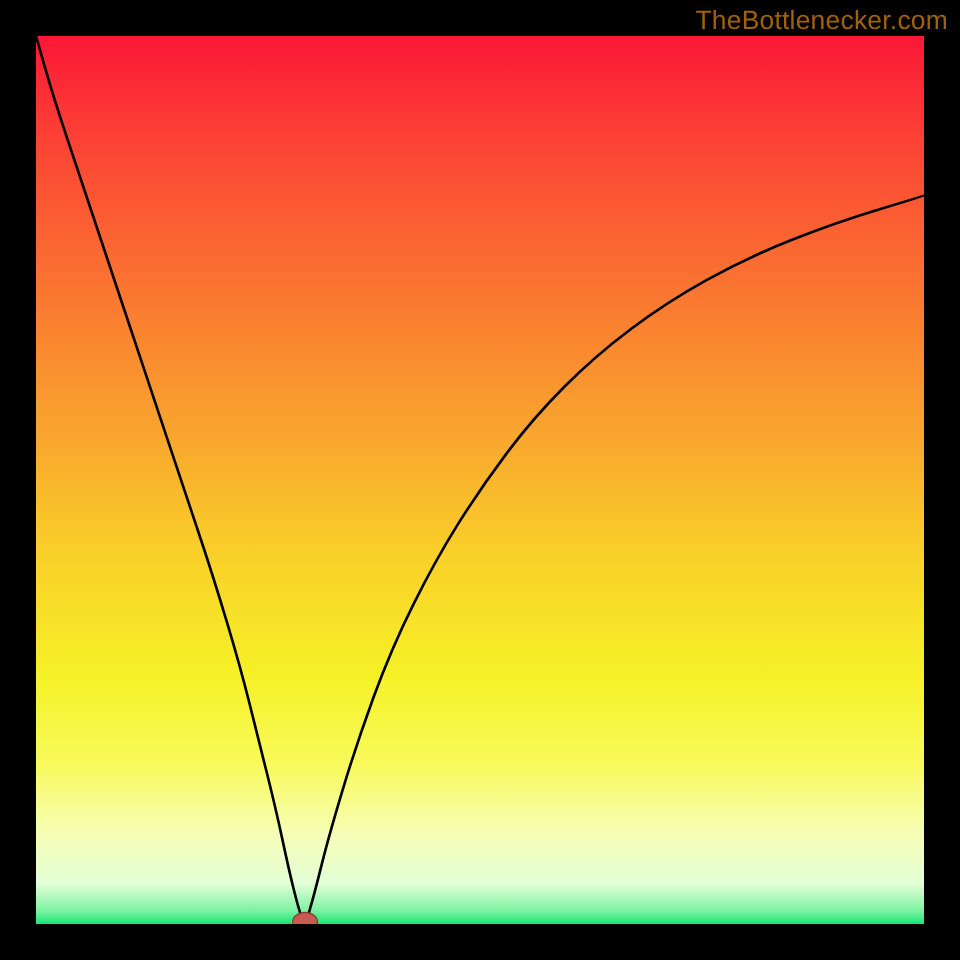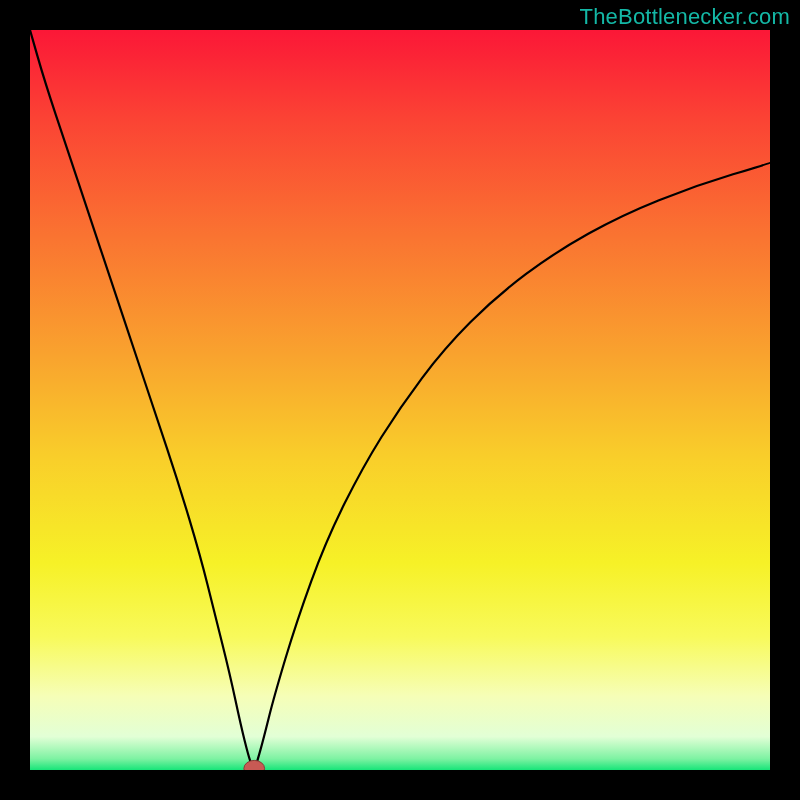--- a/index.html
+++ b/index.html
@@ -14,21 +14,21 @@
   .frame {
     position: relative;
     width: 800px;
     height: 800px;
     background: #000;
   }
   .source-label {
     position: absolute;
     top: 4px;
     right: 10px;
-    color: #14b8a6;
+    color: #a16207;
     font-size: 22px;
     font-weight: 500;
     letter-spacing: 0.2px;
     user-select: none;
   }
   .plot-wrap {
     position: absolute;
     left: 30px;
     top: 30px;
     width: 740px;

